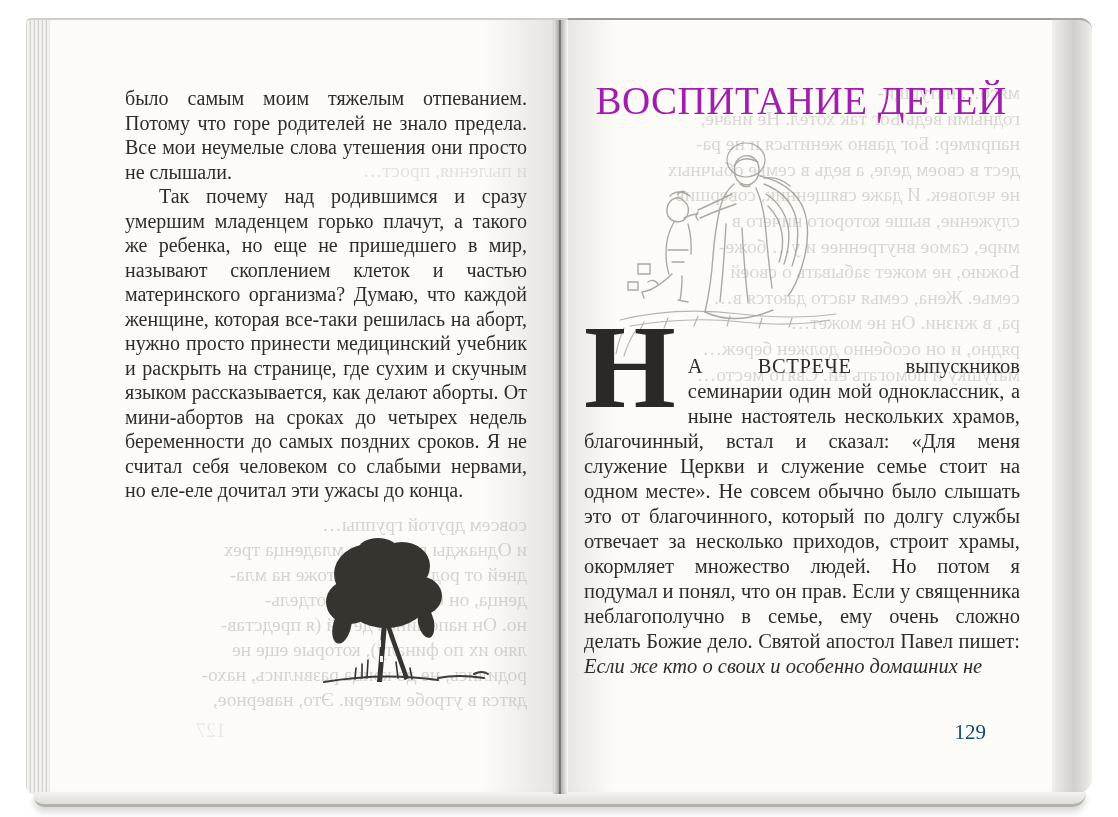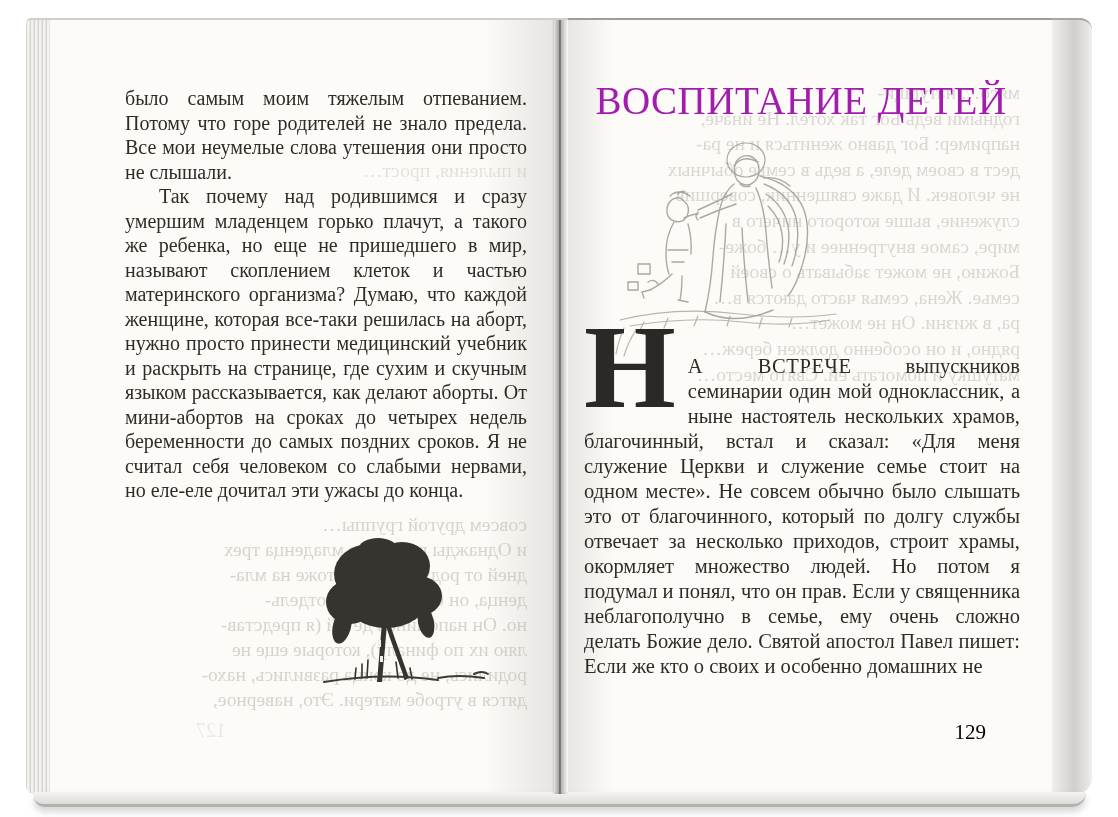--- a/index.html
+++ b/index.html
@@ -33,23 +33,23 @@
   .col-left{position:absolute;left:75px;top:66px;width:402px;z-index:3;}
   .col-left p{margin:0;}
   .col-left p.indented{text-indent:34px;}
   .chapter-title{position:absolute;left:14px;top:58px;width:438px;z-index:3;
         text-align:center;font-size:39px;letter-spacing:.5px;color:#a21caf;white-space:nowrap;}
   .opening{position:absolute;left:16px;top:334px;width:436px;z-index:3;
         color:#2e2c27;font-size:20.5px;line-height:25px;text-align:justify;}
   .drop-cap{float:left;font-size:118px;line-height:.75;font-weight:700;
         margin:-30px 12px -8px 0;color:#2b2925;}
   .lead-caps{letter-spacing:.6px;margin-top:8px;}
-  .italic-tail{}
+  .italic-tail{font-style:italic;}
   .pageno{position:absolute;left:16px;top:700px;width:436px;z-index:3;
-        text-align:right;padding-right:34px;font-size:21px;color:#000000;box-sizing:border-box;}
+        text-align:right;padding-right:34px;font-size:21px;color:#0c4a6e;box-sizing:border-box;}
   
   .bleed{position:absolute;transform:scaleX(-1);color:#bcbab3;z-index:1;
         font-size:19.5px;line-height:25px;filter:blur(.35px);text-align:left;}
   .bleed-left{left:75px;top:492px;width:402px;opacity:.6;}
   .bleed-left-upper{left:75px;top:138px;width:402px;opacity:.38;}
   .bleed-right{left:16px;top:60px;width:436px;opacity:.55;line-height:25.6px;}
   .bleed-pageno{left:86px;top:698px;width:90px;opacity:.28;font-size:20px;}
   
   .illo-angel{position:absolute;left:46px;top:112px;width:228px;height:226px;z-index:2;}
   .illo-tree{position:absolute;left:228px;top:512px;width:220px;height:168px;z-index:2;}

